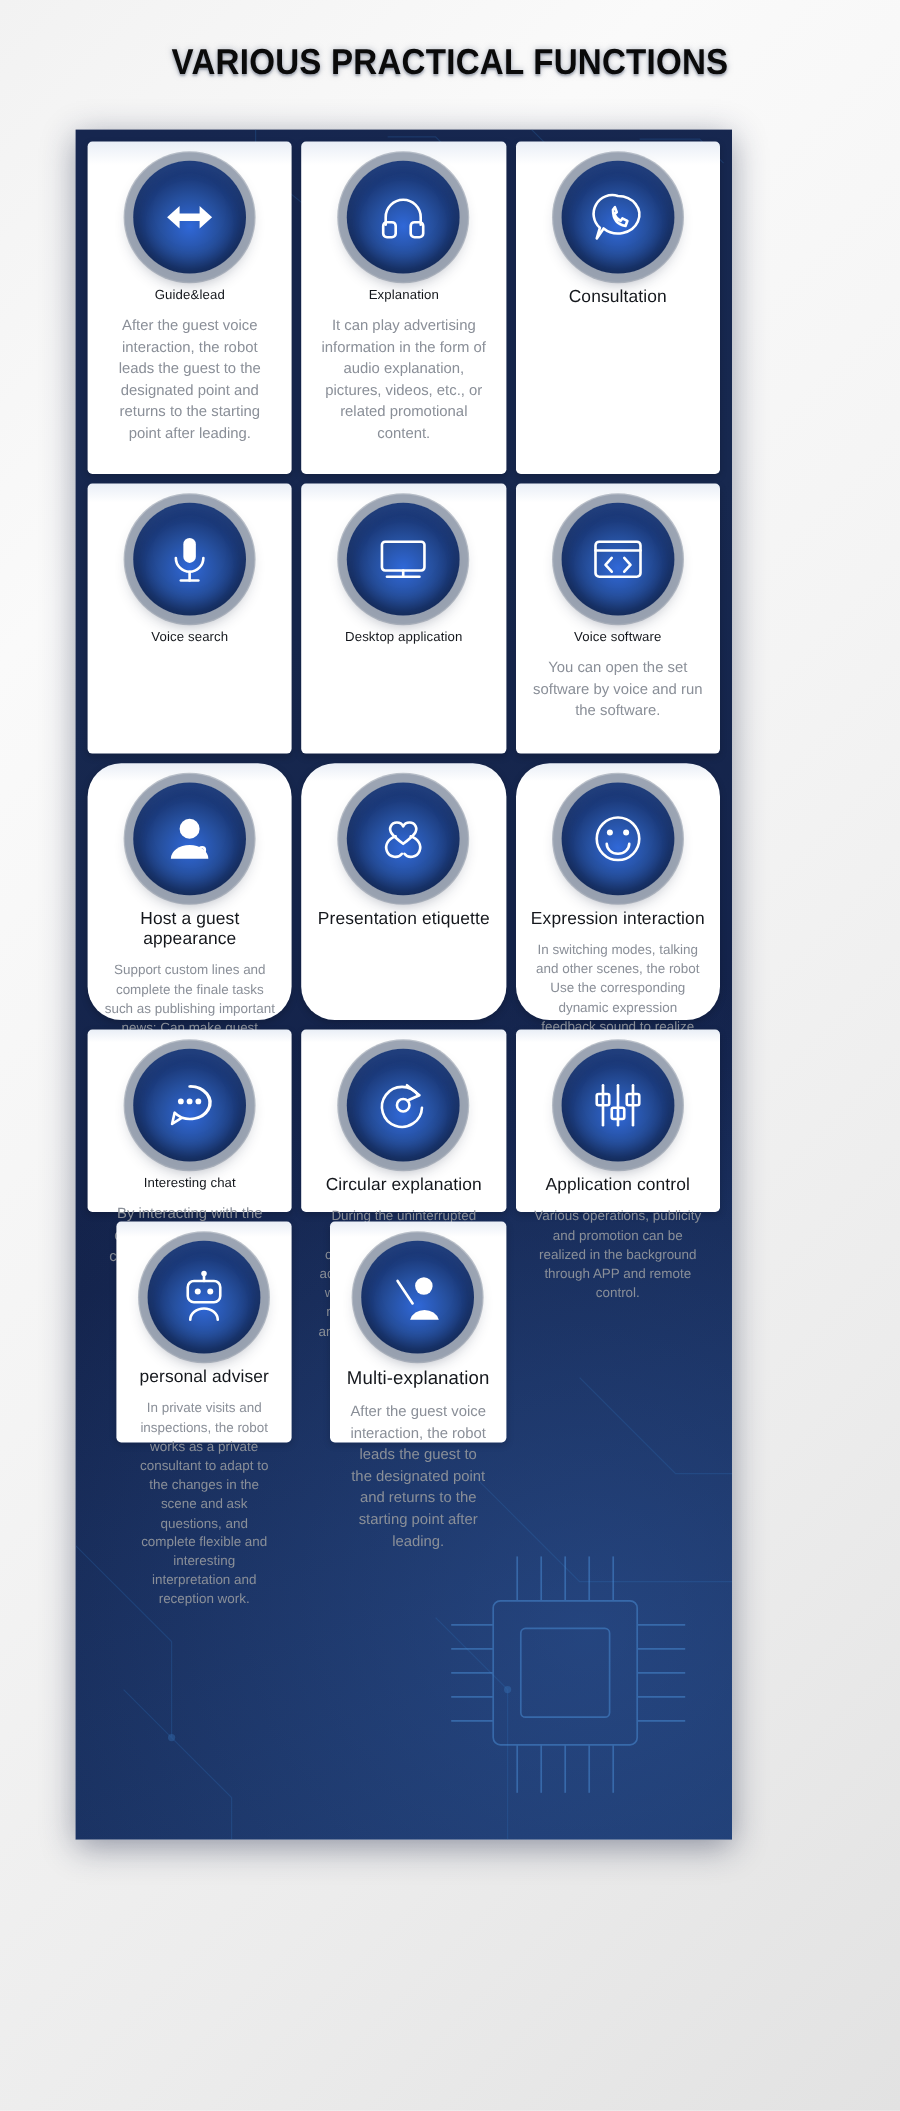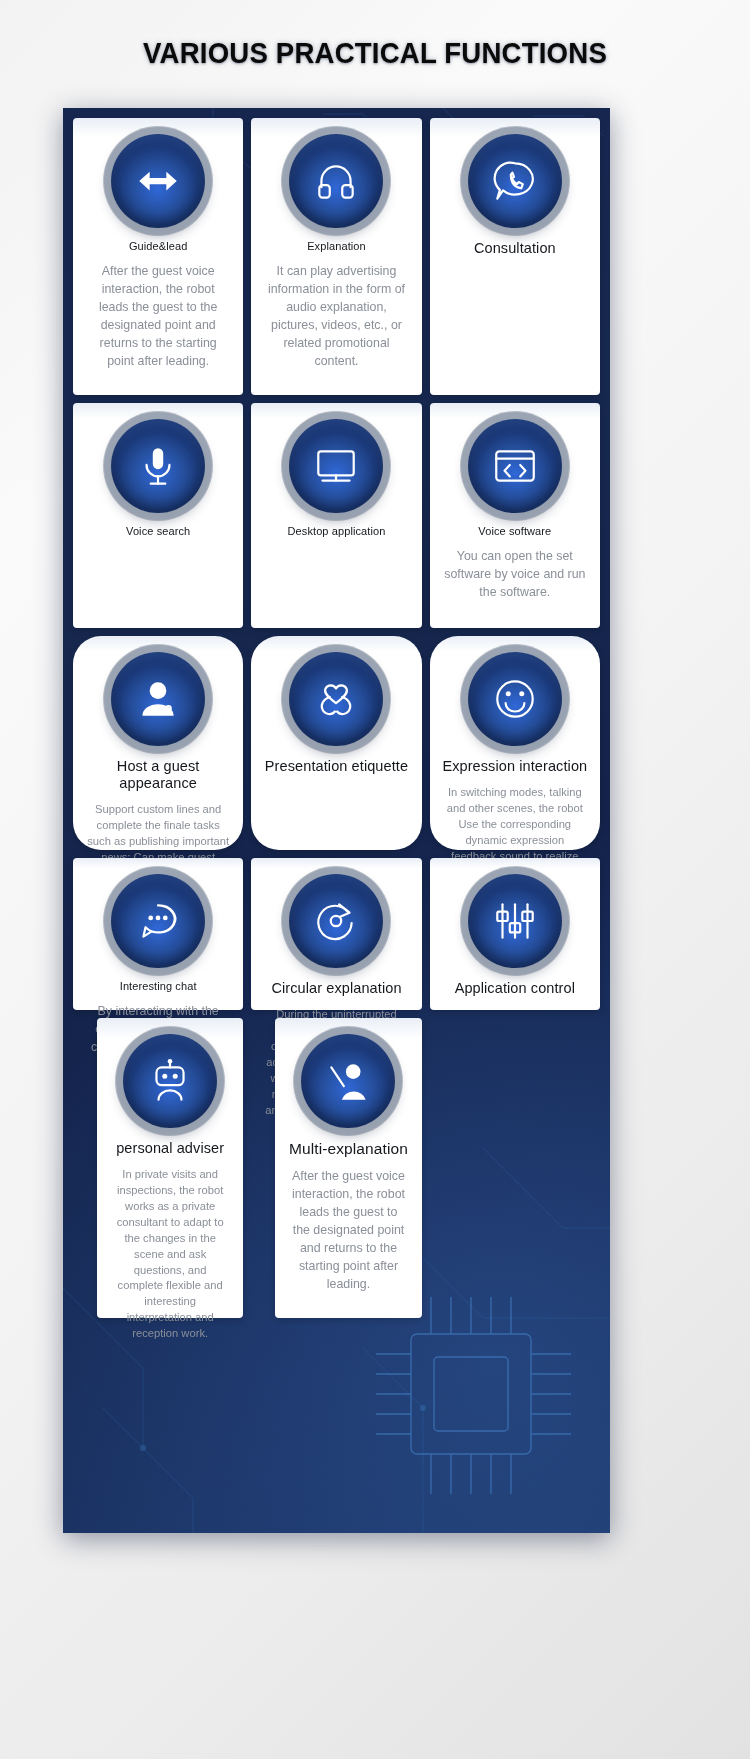--- a/index.html
+++ b/index.html
@@ -55,21 +55,21 @@
     padding:16px 12px 14px 12px;
     box-sizing:border-box;
     display:flex;flex-direction:column;align-items:center;
     box-shadow:0 2px 6px rgba(0,0,0,.18);
   }
   
   .r1 .card{height:277px;}
   .r2 .card{height:225px;}
   .r3 .card{height:214px;border-radius:28px;}
   .r4 .card{height:152px;}
-  .r5 .card{height:300px;margin-left:24px;}
+  .r5 .card{height:184px;margin-left:24px;}
 
   .row{display:contents;}
 
   
   .badge{
     width:94px;height:94px;border-radius:50%;
     background:
       radial-gradient(circle at 50% 58%, #3068d8 0%, #26509f 34%, #162f68 68%, #0f2350 100%);
     box-shadow:
       0 0 0 7px rgba(150,160,175,.85),
@@ -300,20 +300,21 @@
           <svg viewBox="0 0 48 48">
             <path d="M12 8 V40"></path>
               <path d="M24 8 V40"></path>
               <path d="M36 8 V40"></path>
             <rect x="7" y="15" width="10" height="9" rx="1.5"></rect>
             <rect x="19" y="26" width="10" height="9" rx="1.5"></rect>
             <rect x="31" y="15" width="10" height="9" rx="1.5"></rect>
           </svg>
         </div>
         <div class="c-title">Application control</div>
+        <div class="c-desc">Various operations, publicity and promotion can be realized in the background through APP and remote control.</div>
       </div>
     </div>
 
     <div class="row r5">
       <div class="card small">
         <div class="badge">
           <svg viewBox="0 0 48 48">
             <path d="M24 6 V11"></path>
             <circle class="solid" cx="24" cy="5" r="2.2"></circle>
             <rect x="11" y="11" width="26" height="17" rx="5"></rect>

